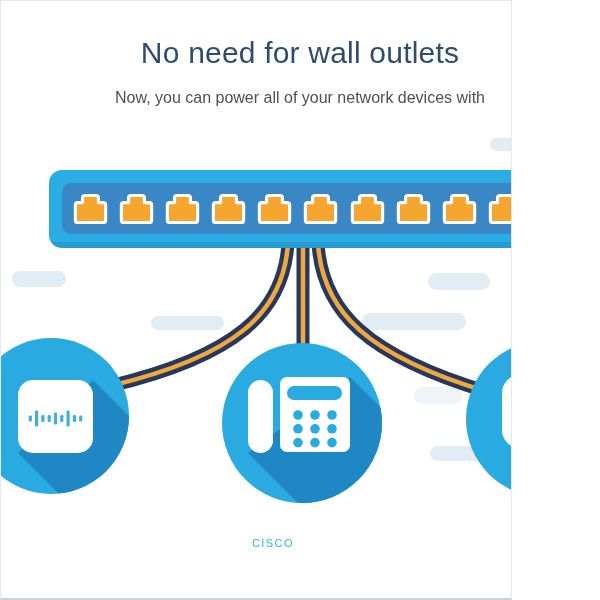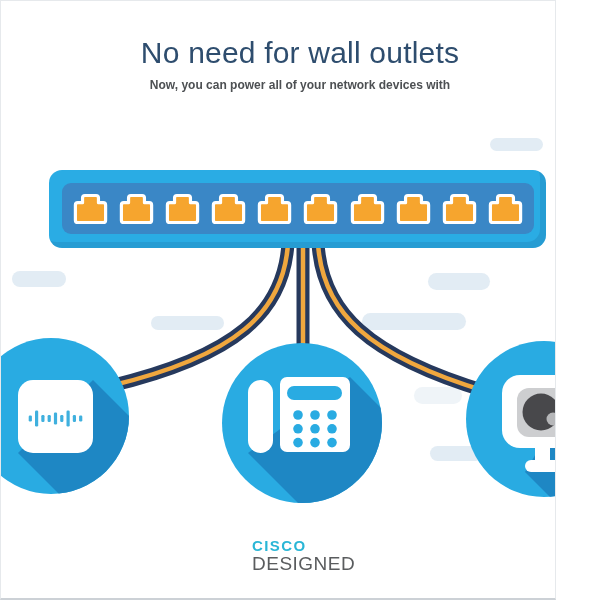--- a/index.html
+++ b/index.html
@@ -1,23 +1,23 @@
 <!DOCTYPE html>
 <html><head>
 <meta charset="utf-8">
 <style>
   html,body{margin:0;padding:0;background:#fff;}
-  #page{position:relative;width:556px;height:600px;overflow:hidden;background:#fff;
+  #page{position:relative;width:512px;height:600px;overflow:hidden;background:#fff;
         font-family:"Liberation Sans",sans-serif;}
 
   
   .title{position:absolute;top:36px;left:0;width:600px;text-align:center;
          font-size:30px;font-weight:400;color:var(--title-navy);letter-spacing:.2px;}
-  .subtitle{position:absolute;top:75px;left:0;width:600px;text-align:center;
-            font-size:12px;line-height:20px;font-weight:700;color:var(--subtitle-gray);}
+  .subtitle{position:absolute;top:88px;left:0;width:600px;text-align:center;
+            font-size:16px;line-height:20px;font-weight:400;color:var(--subtitle-gray);}
 
   
   .pill{position:absolute;border-radius:999px;background:var(--pill-blue);}
   .pill.faint{background:var(--pill-faint);}
 
   
   #cables{position:absolute;left:0;top:0;z-index:2;}
   .cable-outer{fill:none;stroke:var(--cable-navy);stroke-width:13px;}
   .cable-inner{fill:none;stroke:var(--cable-orange);stroke-width:4.5px;}
 
@@ -37,21 +37,21 @@
   .shadow{fill:var(--shadow-blue);}
   .white{fill:#fff;}
   .blue-fill{fill:var(--circle-blue);}
   .bar{fill:var(--bar-blue);}
   .cam-gray{fill:var(--cam-gray);}
   .cam-lens{fill:var(--cam-lens);}
   .cam-hl{fill:var(--cam-highlight);}
 
   
   .logo{position:absolute;left:252px;top:538px;z-index:5;line-height:1;}
-  .cisco{font-size:15px;font-weight:700;letter-spacing:1.4px;color:var(--cisco-teal);}
+  .cisco{font-size:11px;font-weight:400;letter-spacing:1.4px;color:var(--cisco-teal);}
   .designed{font-size:19px;font-weight:400;letter-spacing:.5px;color:var(--designed-gray);margin-top:1px;}
 
   
   .frame{position:absolute;inset:0;z-index:10;pointer-events:none;
          border:1px solid #e6e9ec;border-bottom:2px solid #ccd1d6;}
 </style>
 </head>
 <body>
 
 <div id="page" style="--title-navy: #2e4d6e; --subtitle-gray: #4d5053; --circle-blue: #29abe2; --shadow-blue: #1e87c4; --switch-outer: #2aace4; --switch-panel: #3a87c6; --port-orange: #f6a52e; --cable-navy: #26395d; --cable-orange: #f0a73e; --bar-blue: #3fb0de; --cam-gray: #cdced0; --cam-lens: #48484b; --cam-highlight: #b6b7b9; --cisco-teal: #2ab6d6; --designed-gray: #5a5c5e; --pill-blue: #e2ecf4; --pill-faint: #eff4f8;">
@@ -188,17 +188,16 @@
       <rect class="white" x="61" y="121" width="43" height="12" rx="6"></rect>
       <rect class="white" x="38" y="36" width="81" height="73" rx="18"></rect>
       <rect class="cam-gray" x="53" y="49" width="53" height="49" rx="12"></rect>
       <circle class="cam-lens" cx="77" cy="73" r="18.5"></circle>
       <circle class="cam-hl" cx="89" cy="80" r="6.5"></circle>
     </g>
   </svg>
 
   <div class="logo">
     <div class="cisco">CISCO</div>
-    <div class="designed">DESIGNED</div>
   </div>
 
   <div class="frame"></div>
 </div>
 
 </body></html>

